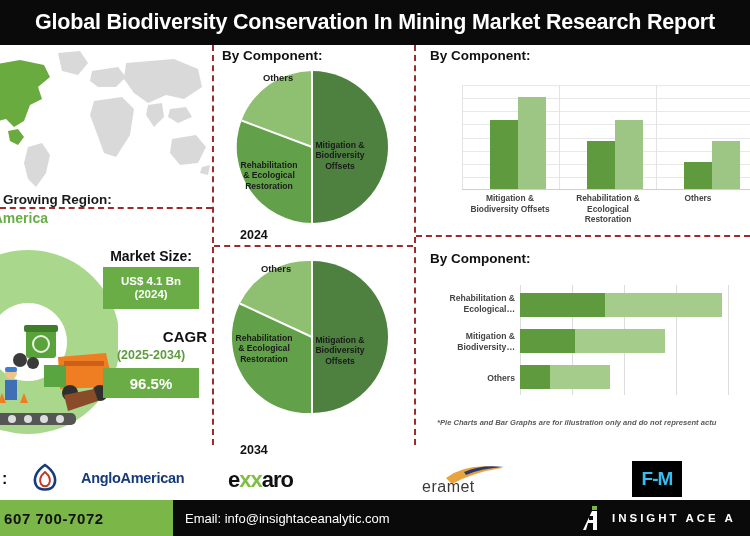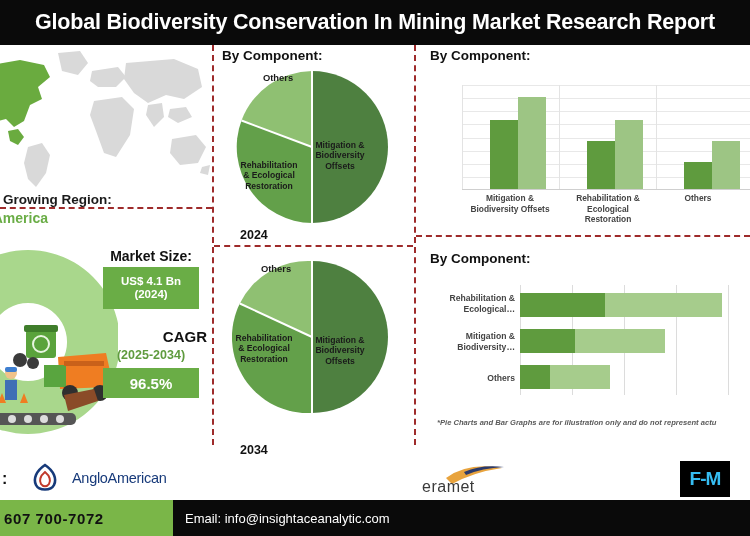--- a/index.html
+++ b/index.html
@@ -104,26 +104,26 @@
     position: absolute; left: 437px; top: 373px; width: 330px;
     font-size: 7.6px; font-style: italic; font-weight: bold; color: #5a5a5a; white-space: nowrap;
   }
 
   
   .logos { position: absolute; left: 0; top: 455px; width: 750px; height: 45px; background: #fff; }
   .logo-colon { position: absolute; left: 2px; top: 15px; font-size: 16px; font-weight: bold; color: #111; }
   .logo { position: absolute; display: flex; align-items: center; }
   .lg-anglo { left: 30px; top: 8px; }
   .anglo-mark { width: 30px; height: 30px; }
-  .anglo-text { font-size: 14.5px; font-weight: normal; color: #173a7a; margin-left: 12px; letter-spacing: -0.3px; }
+  .anglo-text { font-size: 14.5px; font-weight: bold; color: #173a7a; margin-left: 21px; letter-spacing: -0.3px; }
   .lg-exxaro { left: 228px; top: 12px; font-size: 22px; font-weight: bold; color: #111; letter-spacing: -1px; }
   .lg-exxaro .x1 { color: #7fbf3f; }
   .lg-eramet { left: 416px; top: 9px; }
   .eramet-text { font-size: 16px; color: #333; letter-spacing: 0.5px; }
-  .lg-fm { left: 632px; top: 6px; width: 50px; height: 36px; background: #000; display: flex; align-items: center; justify-content: center; margin-left: 48px; }
+  .lg-fm { left: 632px; top: 6px; width: 50px; height: 36px; background: #000; display: flex; align-items: center; justify-content: center; }
   .fm-text { font-size: 19px; font-weight: bold; color: #36bdf2; letter-spacing: -1px; }
 
   
   .footer { position: absolute; left: 0; top: 500px; width: 750px; height: 36px; background: #0a0a0a; }
   .foot-green { position: absolute; left: 0; top: 0; width: 173px; height: 36px; background: #7ab648;
                 display: flex; align-items: center; }
   .foot-phone { font-size: 15px; font-weight: bold; color: #111; letter-spacing: 0.6px; padding-left: 4px; white-space: nowrap; }
   .foot-email { position: absolute; left: 185px; top: 0; height: 36px; display: flex; align-items: center;
                 color: #fff; font-size: 13px; white-space: nowrap; }
   .foot-brand { position: absolute; left: 583px; top: 0; height: 36px; display: flex; align-items: center; }
@@ -330,32 +330,45 @@
   <div class="logo-colon">:</div>
 
   <div class="logo lg-anglo">
     <svg class="anglo-mark" viewBox="0 0 30 30" aria-hidden="true">
       <path d="M15 2 C6 8 3 16 6 22 C9 28 21 28 24 22 C27 16 24 8 15 2 Z" fill="none" stroke="#173a7a" stroke-width="2.6"></path>
       <path d="M15 9 C10 13 9 18 11 21 C13 24 17 24 19 21 C21 18 20 13 15 9 Z" fill="none" stroke="#c0392b" stroke-width="2"></path>
     </svg>
     <span class="anglo-text">AngloAmerican</span>
   </div>
 
+  <div class="logo lg-exxaro">
+    <span>e<span class="x1">xx</span>aro</span>
+  </div>
 
   <div class="logo lg-eramet">
     <svg width="92" height="30" viewBox="0 0 92 30" aria-hidden="true">
       <path d="M30 14 Q52 -2 86 4 Q58 8 36 20 Z" fill="#e8a33d"></path>
       <path d="M48 8 Q66 0 88 3 Q66 4 50 11 Z" fill="#2b3a6b"></path>
       <text x="6" y="28" class="eramet-text" fill="#3a3a3a" font-family="Liberation Sans, sans-serif" font-size="16">eramet</text>
     </svg>
   </div>
 
   <div class="logo lg-fm">
     <span class="fm-text">F-M</span>
   </div>
 </div>
 
 <div class="footer">
   <div class="foot-green">
     <span class="foot-phone">607 700-7072</span>
   </div>
   <div class="foot-email">Email: info@insightaceanalytic.com</div>
+  <div class="foot-brand">
+    <span class="brand-a">
+      <svg width="20" height="24" viewBox="0 0 20 24" aria-hidden="true">
+        <rect x="9" y="0" width="5" height="4" fill="#7ab648"></rect>
+        <path d="M9 5 L14 5 L14 24 L10 24 L10 17 L5 17 L3 24 L0 24 Z" fill="#ffffff"></path>
+        <rect x="6" y="10" width="4" height="4" fill="#0a0a0a"></rect>
+      </svg>
+    </span>
+    <span class="brand-text">INSIGHT ACE A</span>
+  </div>
 </div>
 
 </body></html>

